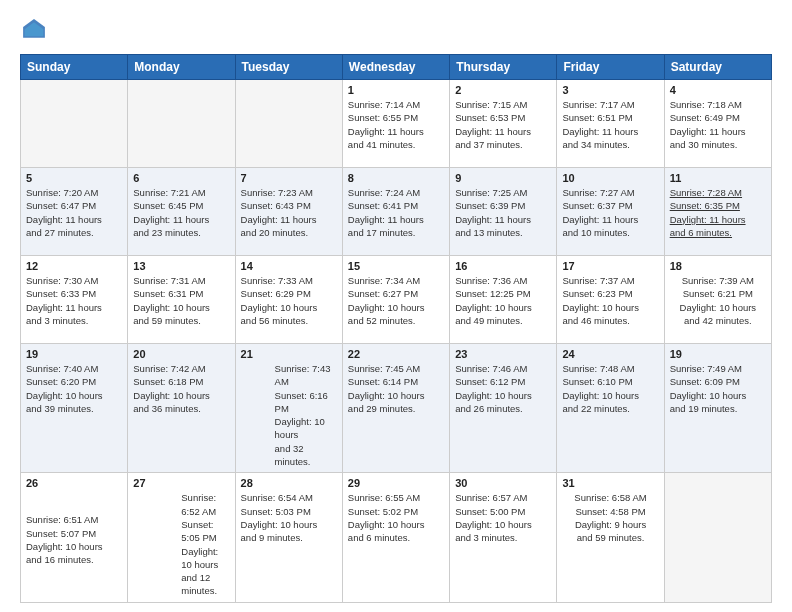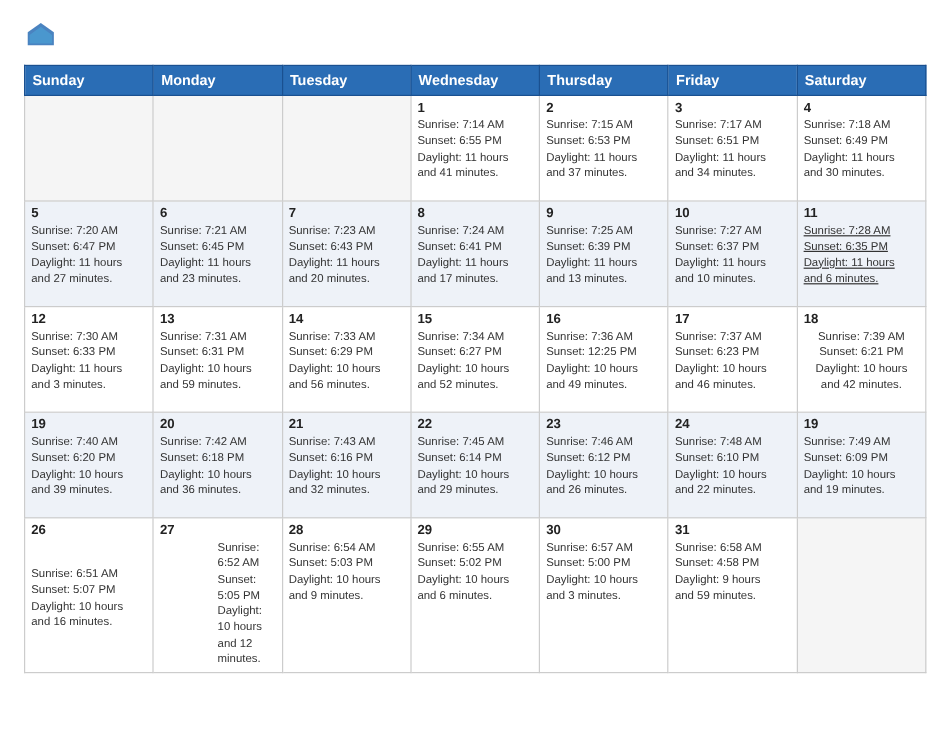--- a/index.html
+++ b/index.html
@@ -265,21 +265,21 @@
           </td>
           <td>
             <div class="day-num">20</div>
             <div class="day-detail" style="white-space: pre-line;">Sunrise: 7:42 AM
 Sunset: 6:18 PM
 Daylight: 10 hours
 and 36 minutes.</div>
           </td>
           <td>
             <div class="day-num">21</div>
-            <div class="day-detail" style="white-space: pre-line;">Sunrise: 7:43 AM
+            <div class="day-detail" style="white-space: pre-line; margin-left: 34px;">Sunrise: 7:43 AM
 Sunset: 6:16 PM
 Daylight: 10 hours
 and 32 minutes.</div>
           </td>
           <td>
             <div class="day-num">22</div>
             <div class="day-detail" style="white-space: pre-line;">Sunrise: 7:45 AM
 Sunset: 6:14 PM
 Daylight: 10 hours
 and 29 minutes.</div>
@@ -337,21 +337,21 @@
           </td>
           <td>
             <div class="day-num">30</div>
             <div class="day-detail" style="white-space: pre-line;">Sunrise: 6:57 AM
 Sunset: 5:00 PM
 Daylight: 10 hours
 and 3 minutes.</div>
           </td>
           <td>
             <div class="day-num">31</div>
-            <div class="day-detail" style="white-space: pre-line;">Sunrise: 6:58 AM
+            <div class="day-detail" style="white-space: pre-line; text-align: center;">Sunrise: 6:58 AM
 Sunset: 4:58 PM
 Daylight: 9 hours
 and 59 minutes.</div>
           </td>
           <td class="empty"></td>
         </tr>
       </tbody>
   </table>
 </div>
 

